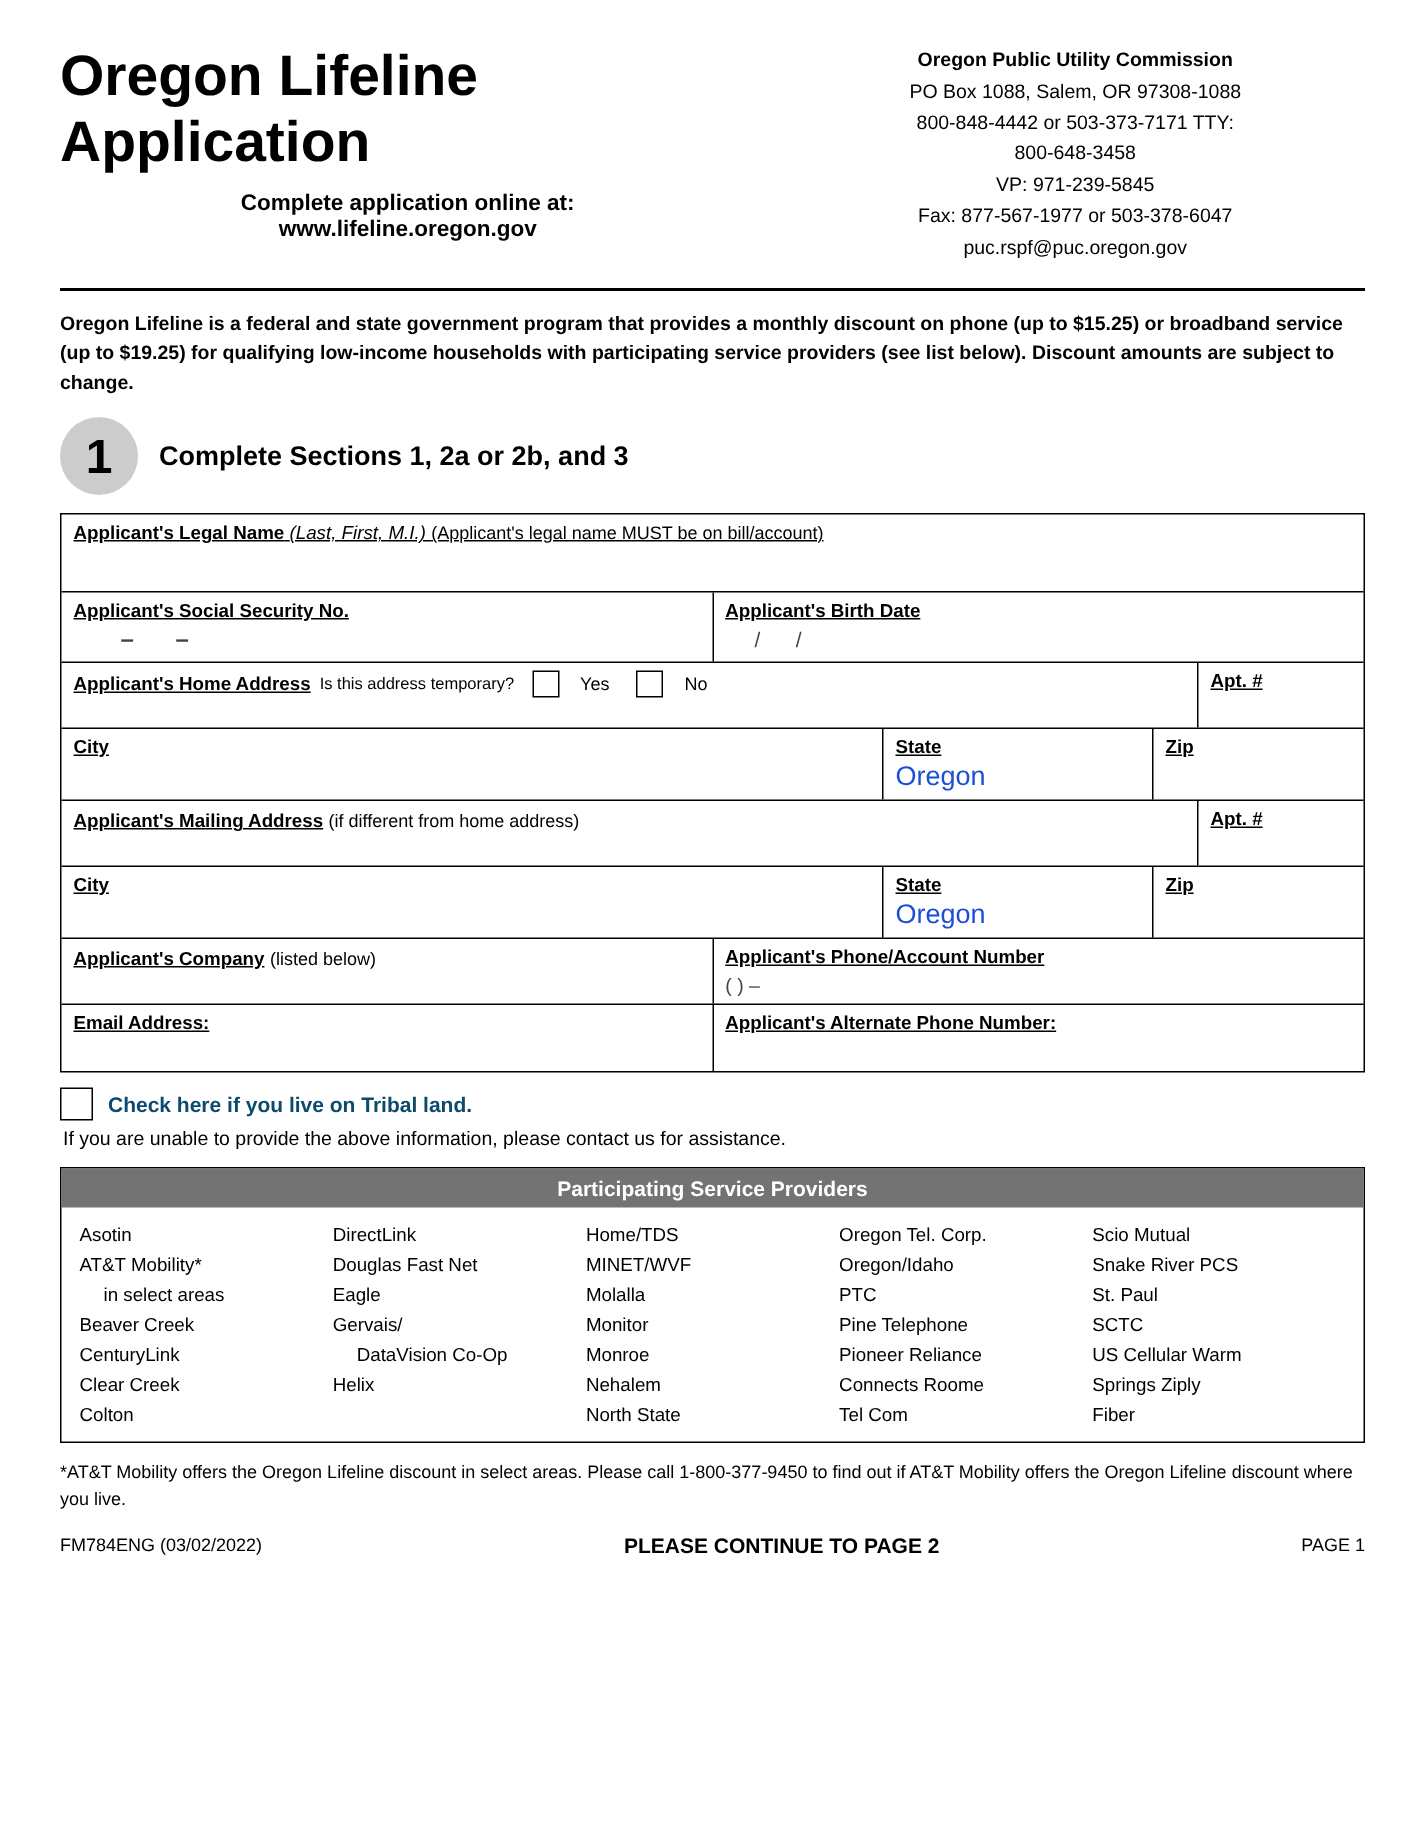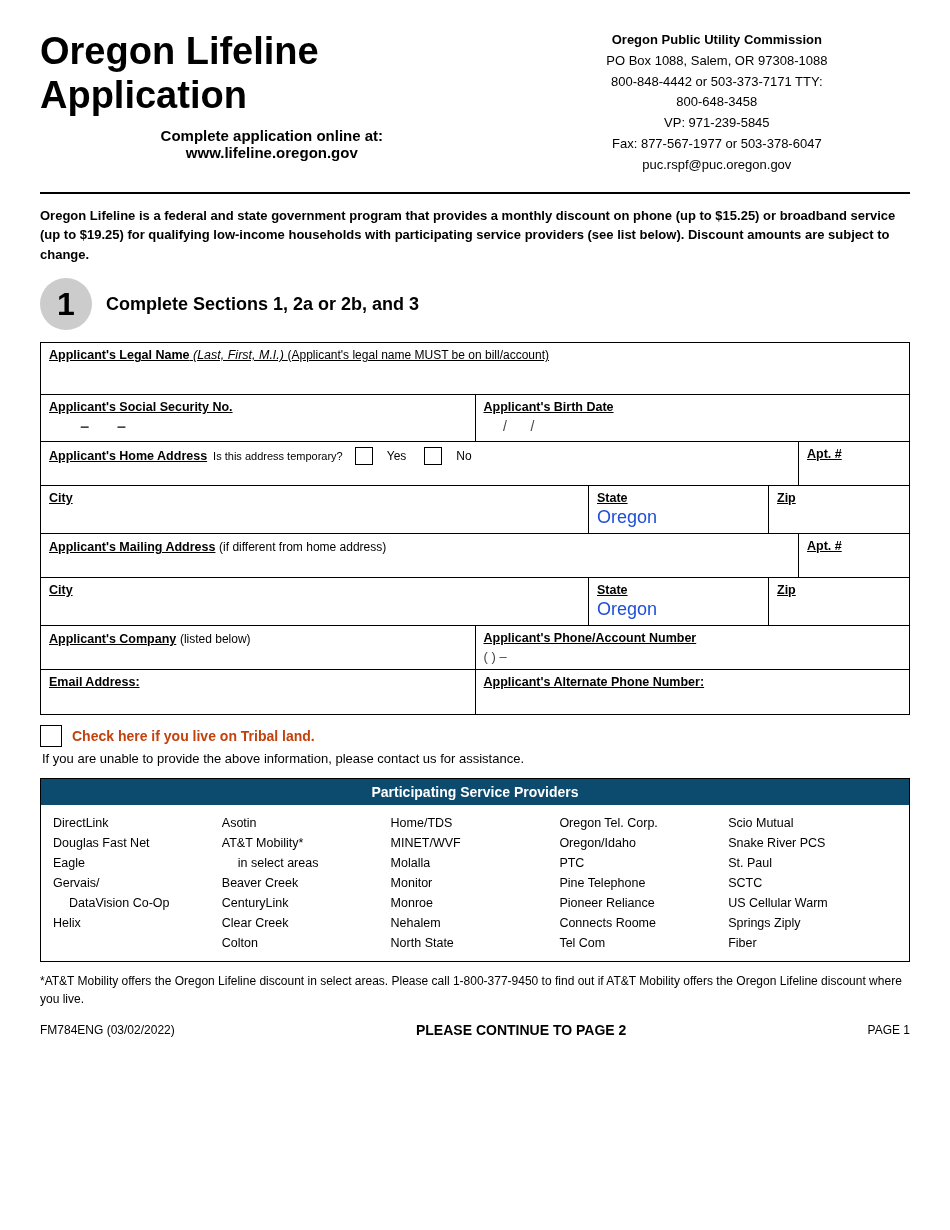--- a/index.html
+++ b/index.html
@@ -179,34 +179,34 @@
     }
     .tribal-check-box {
       width: 22px;
       height: 22px;
       border: 1.5px solid #000;
       display: inline-block;
       flex-shrink: 0;
     }
     .tribal-text {
       font-weight: bold;
-      color: #c2410c;
+      color: #0c4a6e;
       font-size: 14px;
     }
     .assistance-text {
       font-size: 13px;
       margin-bottom: 12px;
       margin-left: 2px;
     }
     .providers-table {
       border: 1.5px solid #000;
       margin-bottom: 10px;
     }
     .providers-header {
-      background: #0c4a6e;
+      background: #737373;
       color: #fff;
       text-align: center;
       font-weight: bold;
       font-size: 14px;
       padding: 5px 12px;
     }
     .providers-grid {
       display: grid;
       grid-template-columns: 1fr 1fr 1fr 1fr 1fr;
       padding: 8px 12px;
@@ -398,35 +398,35 @@
 <div class="tribal-row">
   <span class="tribal-check-box"></span>
   <span class="tribal-text">Check here if you live on Tribal land.</span>
 </div>
 <p class="assistance-text">If you are unable to provide the above information, please contact us for assistance.</p>
 
 <div class="providers-table">
   <div class="providers-header">Participating Service Providers</div>
   <div class="providers-grid">
     <div class="providers-col">
-      <div>DirectLink</div>
-      <div>Douglas Fast Net</div>
-      <div>Eagle</div>
-      <div>Gervais/</div>
-      <div class="indent">DataVision Co-Op</div>
-      <div>Helix</div>
-    </div>
-    <div class="providers-col">
       <div>Asotin</div>
       <div>AT&amp;T Mobility*</div>
       <div class="indent">in select areas</div>
       <div>Beaver Creek</div>
       <div>CenturyLink</div>
       <div>Clear Creek</div>
       <div>Colton</div>
+    </div>
+    <div class="providers-col">
+      <div>DirectLink</div>
+      <div>Douglas Fast Net</div>
+      <div>Eagle</div>
+      <div>Gervais/</div>
+      <div class="indent">DataVision Co-Op</div>
+      <div>Helix</div>
     </div>
     <div class="providers-col">
       <div>Home/TDS</div>
       <div>MINET/WVF</div>
       <div>Molalla</div>
       <div>Monitor</div>
       <div>Monroe</div>
       <div>Nehalem</div>
       <div>North State</div>
     </div>

